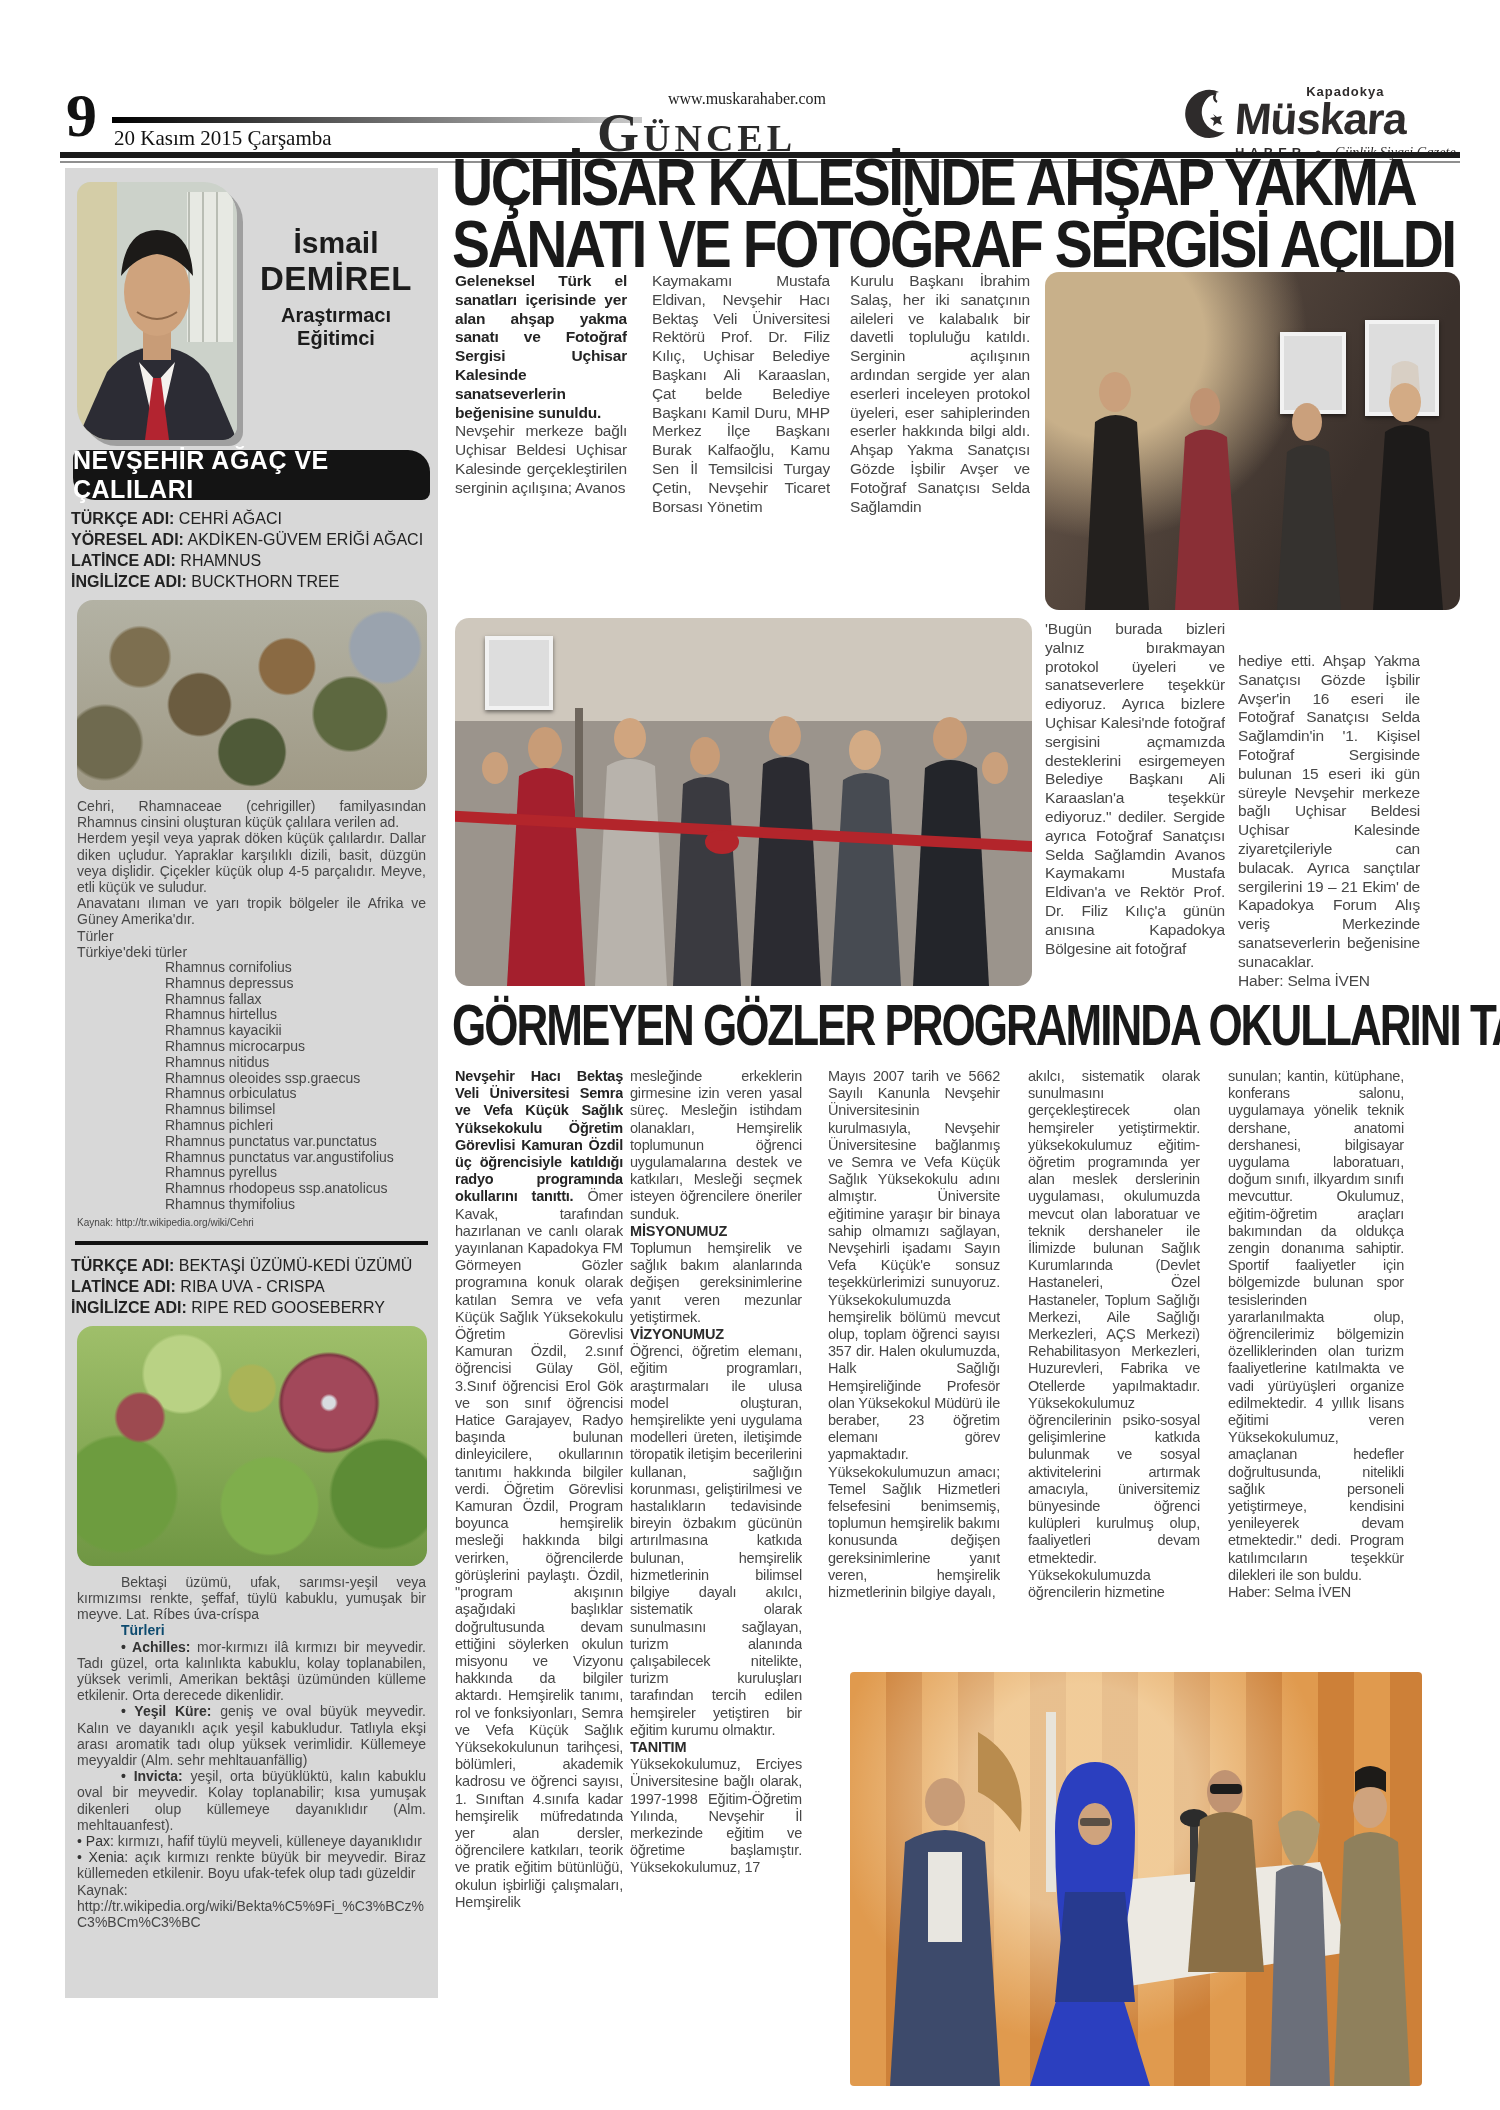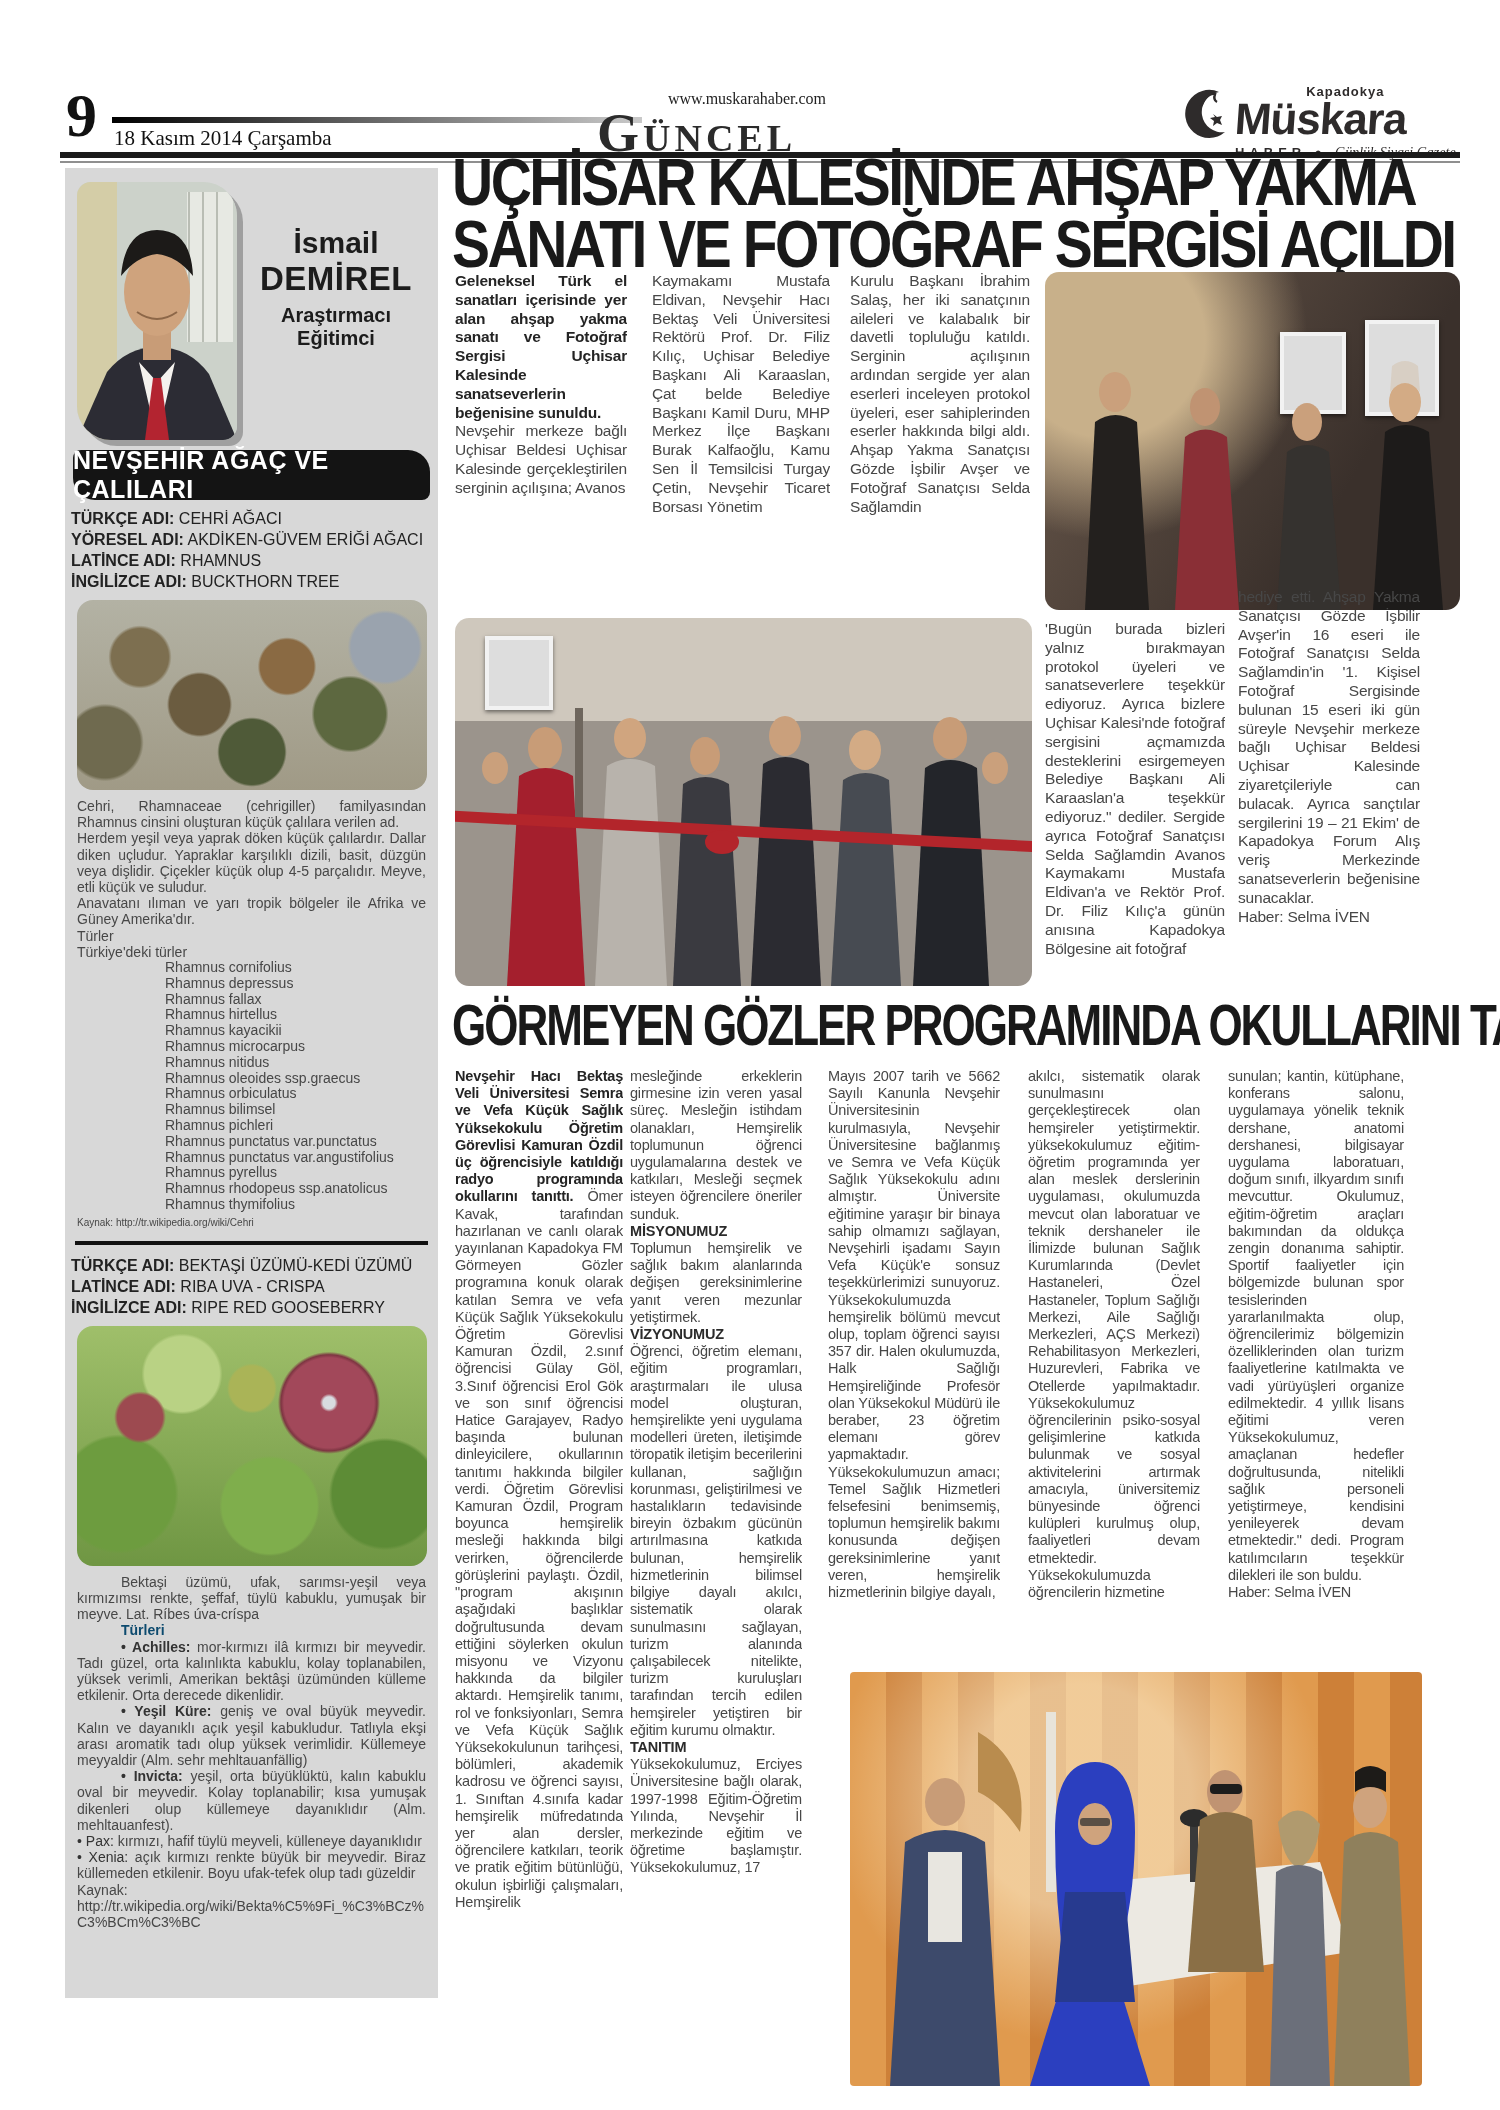--- a/index.html
+++ b/index.html
@@ -65,21 +65,21 @@
   .rib{position:absolute;background:#b3252b;}
   .frame{position:absolute;background:#ddd;border:4px solid #f2f2f2;box-shadow:0 2px 4px rgba(0,0,0,.5);}
 </style>
 </head>
 <body>
 
 <div class="page">
 
   <div class="abs pagenum" style="left:66px;top:84px;">9</div>
   <div class="abs daterule" style="left:112px;top:117px;width:530px;"></div>
-  <div class="abs dateline" style="left:114px;top:126px;">18 Kasım 2014 Çarşamba</div>
+  <div class="abs dateline" style="left:114px;top:126px;">20 Kasım 2015 Çarşamba</div>
   <div class="abs website" style="left:668px;top:90px;">www.muskarahaber.com</div>
   <div class="abs guncel" style="left:597px;top:106px;">GÜNCEL</div>
 
   <div class="abs logo" style="left:1183px;top:84px;">
     <span>
       <svg width="48" height="62" viewBox="0 0 48 62">
         <path d="M36 8 A24 24 0 1 0 42 48 A19 19 0 1 1 36 8 Z" fill="#2e2b2b"></path>
         <path d="M30 30 l4 3 5-1-2 4 2 5-5-2-4 3 1-5-4-3 5-1 z" fill="#2e2b2b"></path>
         <path d="M18 22 q6-14 14-12 q-2 6 2 8" stroke="#2e2b2b" stroke-width="2.5" fill="none"></path>
       </svg>
@@ -251,21 +251,21 @@
         <path d="M458 368 L470 150 Q495 134 522 150 L534 368 Z" fill="#23252a"></path>
       <ellipse cx="40" cy="150" rx="13" ry="16" fill="#caa07c"></ellipse>
       <ellipse cx="540" cy="150" rx="13" ry="16" fill="#caa07c"></ellipse>
       <rect x="120" y="90" width="8" height="120" fill="#6e665d"></rect>
     </svg>
     <div class="rib" style="left:-10px;top:208px;width:600px;height:11px;transform:rotate(3deg);"></div>
     <div class="rib" style="left:250px;top:212px;width:34px;height:24px;border-radius:50%;"></div>
   </div>
 
   <div class="col" style="left:1045px;top:620px;width:180px;height:368px;">'Bugün burada bizleri yalnız bırakmayan protokol üyeleri ve sanatseverlere teşekkür ediyoruz. Ayrıca bizlere Uçhisar Kalesi'nde fotoğraf sergisini açmamızda desteklerini esirgemeyen Belediye Başkanı Ali Karaaslan'a teşekkür ediyoruz." dediler. Sergide ayrıca Fotoğraf Sanatçısı  Selda Sağlamdin Avanos Kaymakamı Mustafa Eldivan'a ve Rektör Prof. Dr. Filiz Kılıç'a günün anısına Kapadokya Bölgesine ait fotoğraf</div>
-  <div class="col" style="left:1238px;top:588px;width:182px;height:368px;">
+  <div class="col" style="left:1238px;top:652px;width:182px;height:368px;">
     <p><span>hediye etti. Ahşap Yakma Sanatçısı Gözde İşbilir Avşer'in 16 eseri ile Fotoğraf Sanatçısı Selda Sağlamdin'in '1. Kişisel Fotoğraf Sergisinde bulunan 15 eseri iki gün süreyle Nevşehir merkeze bağlı Uçhisar Beldesi Uçhisar Kalesinde ziyaretçileriyle can bulacak. Ayrıca sançtılar sergilerini 19 – 21 Ekim' de Kapadokya Forum Alış veriş  Merkezinde sanatseverlerin beğenisine sunacaklar.</span><br>
     <span class="byline">Haber: Selma İVEN</span></p>
   </div>
 
   <div class="headline h2a" style="left:452px;top:995px;width:1010px;">GÖRMEYEN GÖZLER PROGRAMINDA OKULLARINI TANITTILAR</div>
 
   <div class="col col2x" style="left:455px;top:1068px;width:168px;height:1022px;">
     <p><span class="lead">Nevşehir Hacı Bektaş Veli Üniversitesi Semra ve Vefa Küçük Sağlık Yüksekokulu Öğretim Görevlisi Kamuran Özdil üç öğrencisiyle katıldığı radyo programında okullarını tanıttı.</span>
     <span>Ömer Kavak, tarafından hazırlanan ve canlı olarak yayınlanan Kapadokya FM Görmeyen Gözler programına konuk olarak katılan Semra ve vefa Küçük Sağlık Yüksekokulu Öğretim Görevlisi Kamuran Özdil, 2.sınıf öğrencisi Gülay Göl, 3.Sınıf öğrencisi Erol Gök ve son sınıf öğrencisi Hatice Garajayev, Radyo başında bulunan dinleyicilere, okullarının tanıtımı hakkında bilgiler verdi. Öğretim Görevlisi Kamuran Özdil, Program boyunca hemşirelik mesleği hakkında bilgi verirken, öğrencilerde görüşlerini paylaştı. Özdil, "program akışının aşağıdaki başlıklar doğrultusunda devam ettiğini söylerken okulun misyonu ve Vizyonu hakkında da bilgiler aktardı. Hemşirelik tanımı, rol ve fonksiyonları, Semra ve Vefa Küçük Sağlık Yüksekokulunun tarihçesi, bölümleri, akademik kadrosu ve öğrenci sayısı, 1. Sınıftan 4.sınıfa kadar hemşirelik müfredatında yer alan dersler, öğrencilere katkıları, teorik ve pratik eğitim bütünlüğü, okulun işbirliği çalışmaları, Hemşirelik</span></p>
   </div>

